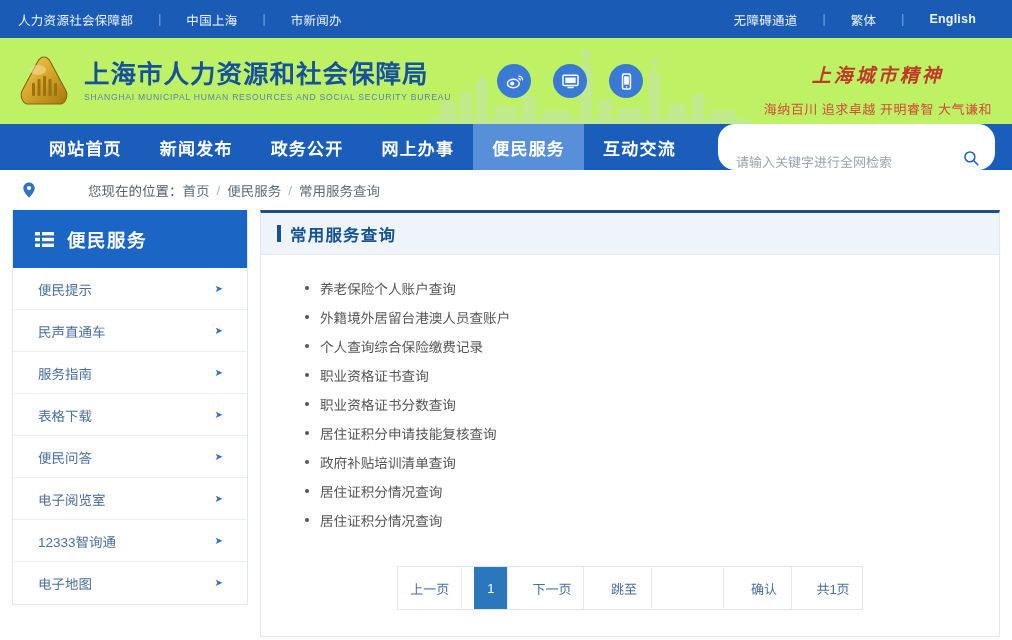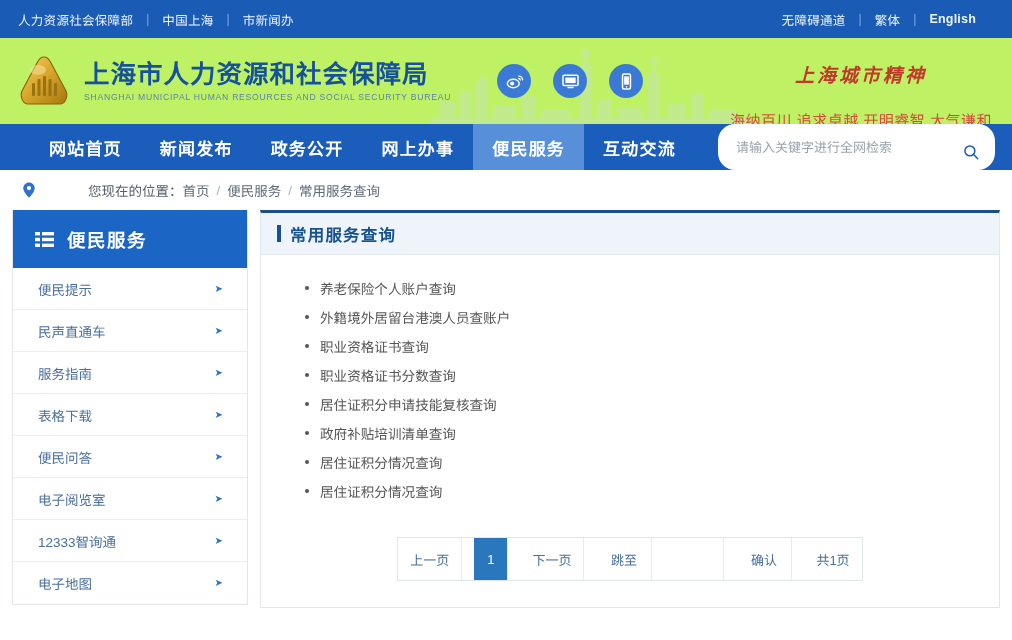--- a/index.html
+++ b/index.html
@@ -17,21 +17,21 @@
   .topbar {
     height: 38px;
     background: #1a5cb5;
     display: flex;
     align-items: center;
     justify-content: space-between;
     padding: 0 36px 0 18px;
     color: #e8eefa;
     font-size: 12.5px;
   }
-  .topbar-group { display: flex; align-items: center; }
+  .topbar-group { display: flex; align-items: center; gap: 12px; }
   .topbar-link {
     color: #eef3fb;
     text-decoration: none;
     white-space: nowrap;
     letter-spacing: .3px;
   }
   .topbar-sep {
     color: #precision;
     color: #7fa7dd;
     margin: 0 13px;
@@ -109,24 +109,24 @@
   }
   .spirit-title {
     font-size: 19px;
     font-weight: bold;
     color: #c0392b;
     letter-spacing: 3px;
     font-family: "DejaVu Serif", "Liberation Serif", serif;
     font-style: italic;
   }
   .spirit-sub {
-    font-size: 15px;
+    font-size: 13px;
     color: #d44a3c;
     letter-spacing: .5px;
-    margin-top: 22px;
+    margin-top: 12px;
     white-space: nowrap;
   }
 
   
   .mainnav {
     height: 46px;
     background: #1b5dbb;
     display: flex;
     align-items: stretch;
     position: relative;
@@ -149,21 +149,21 @@
   .searchbox {
     position: absolute;
     right: 17px;
     top: 50%;
     transform: translateY(-50%);
     width: 277px;
     height: 46px;
     background: #ffffff;
     border-radius: 17px;
     display: flex;
-    align-items: flex-start;
+    align-items: flex-end;
     padding: 16px 12px 0 18px;
   }
   .search-input {
     flex: 1;
     border: none;
     outline: none;
     font-size: 13px;
     color: #333;
     background: transparent;
     font-family: "Liberation Sans", "DejaVu Sans", sans-serif;
@@ -519,20 +519,24 @@
       <li class="service-item">
         <span class="service-bullet"></span>
         <span>养老保险个人账户查询</span>
       </li>
       <li class="service-item">
         <span class="service-bullet"></span>
         <span>外籍境外居留台港澳人员查账户</span>
       </li>
       <li class="service-item">
         <span class="service-bullet"></span>
+        <span>个人查询综合保险缴费记录</span>
+      </li>
+      <li class="service-item">
+        <span class="service-bullet"></span>
         <span>职业资格证书查询</span>
       </li>
       <li class="service-item">
         <span class="service-bullet"></span>
         <span>职业资格证书分数查询</span>
       </li>
       <li class="service-item">
         <span class="service-bullet"></span>
         <span>居住证积分申请技能复核查询</span>
       </li>

